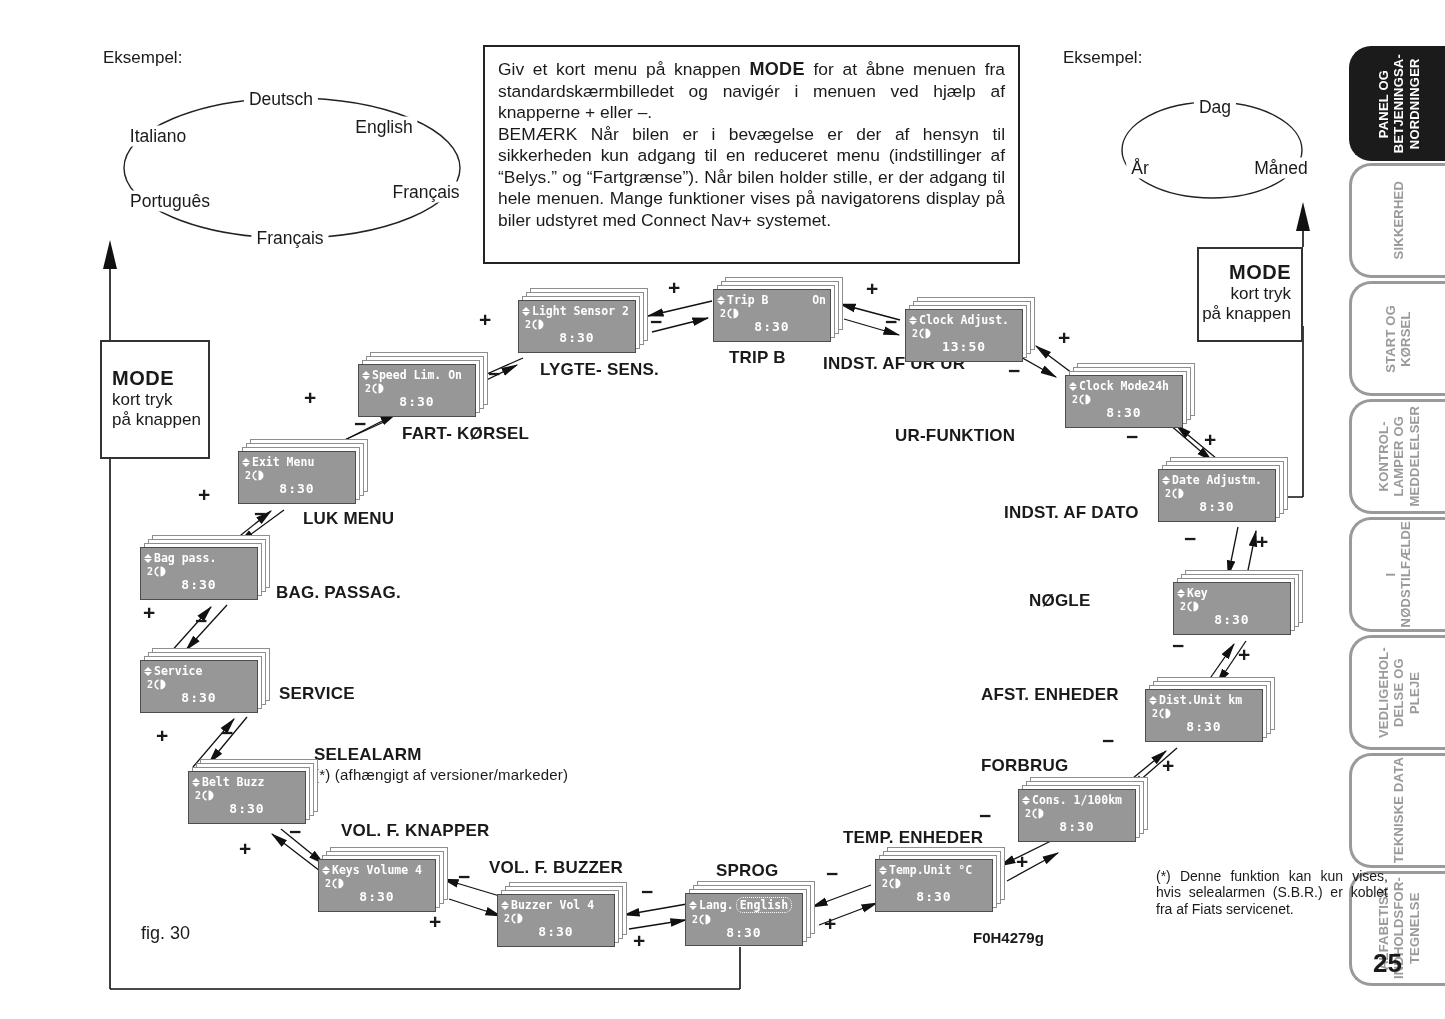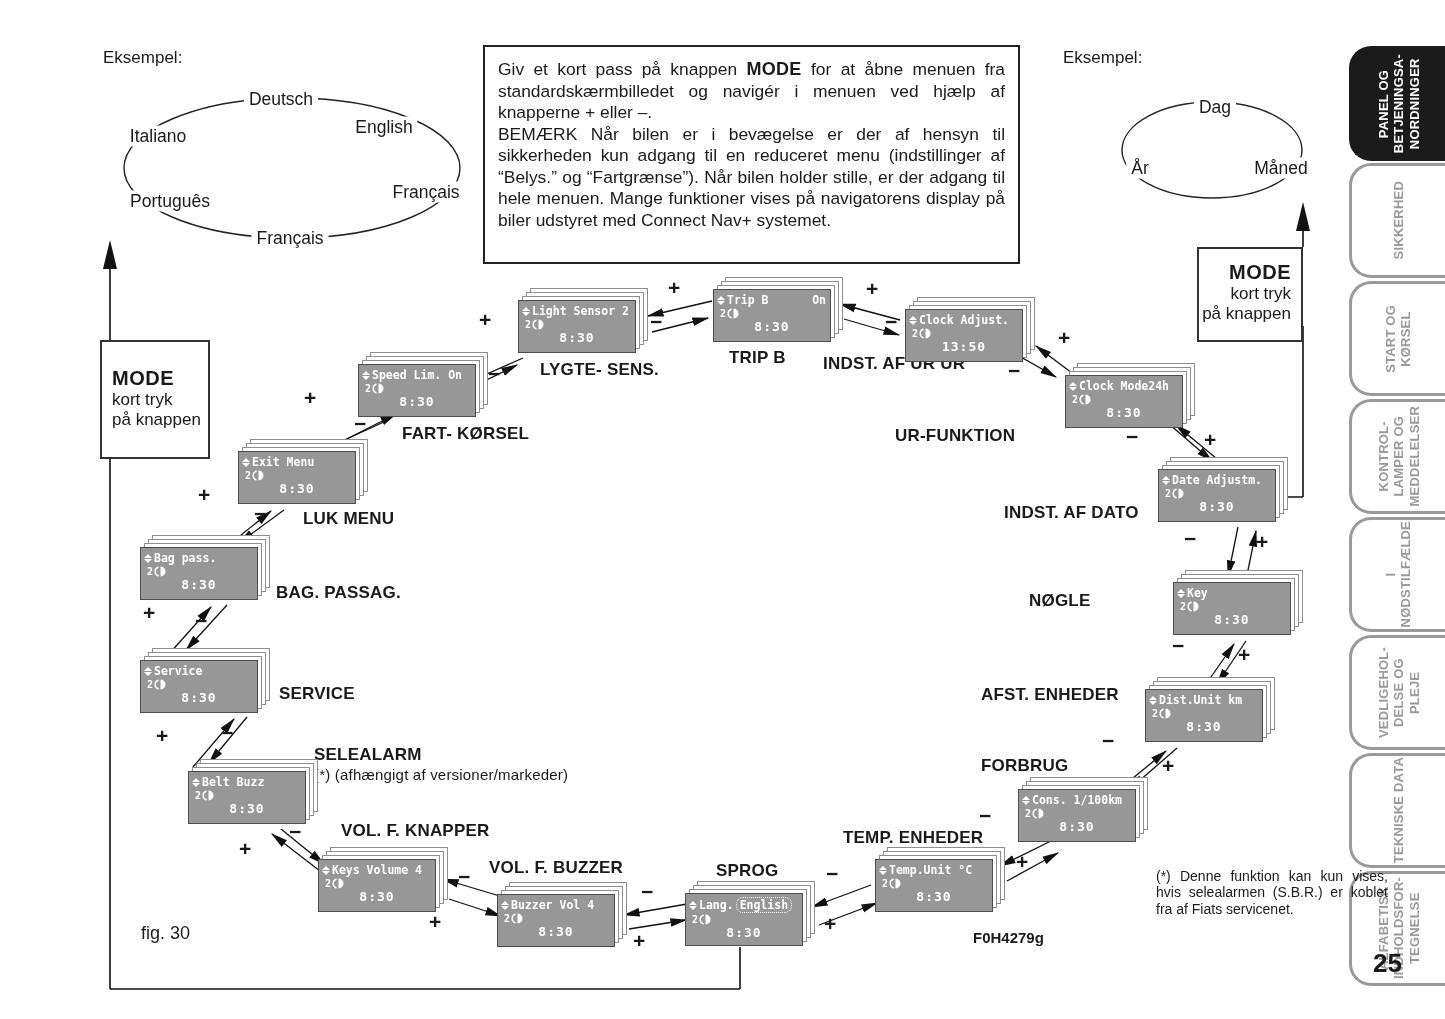--- a/index.html
+++ b/index.html
@@ -130,21 +130,21 @@
   <span class="ex-word" style="left:426px;top:192px">Français</span>
   <span class="ex-word" style="left:290px;top:238px">Français</span>
   <span class="ex-word" style="left:170px;top:201px">Português</span>
   <span class="ex-word" style="left:158px;top:136px">Italiano</span>
 
   <div class="ex-title" style="left:1063px;top:48px">Eksempel:</div>
   <span class="ex-word" style="left:1215px;top:107px">Dag</span>
   <span class="ex-word" style="left:1281px;top:168px">Måned</span>
   <span class="ex-word" style="left:1140px;top:168px">År</span>
 
-  <div class="infobox"><span>Giv et kort pass på knappen </span><b>MODE</b><span> for at åbne menuen fra standardskærmbilledet og navigér i menuen ved hjælp af knapperne + eller –.</span><br>
+  <div class="infobox"><span>Giv et kort menu på knappen </span><b>MODE</b><span> for at åbne menuen fra standardskærmbilledet og navigér i menuen ved hjælp af knapperne + eller –.</span><br>
     <span>BEMÆRK Når bilen er i bevægelse er der af hensyn til sikkerheden kun adgang til en reduceret menu (indstillinger af “Belys.” og “Fartgrænse”). Når bilen holder stille, er der adgang til hele menuen. Mange funktioner vises på navigatorens display på biler udstyret med Connect Nav+ systemet.</span>
   </div>
 
   <div class="modebox left">
     <div class="mt">MODE</div>
     <div class="ml">kort tryk</div>
     <div class="ml">på knappen</div>
   </div>
   <div class="modebox right">
     <div class="mt">MODE</div>

